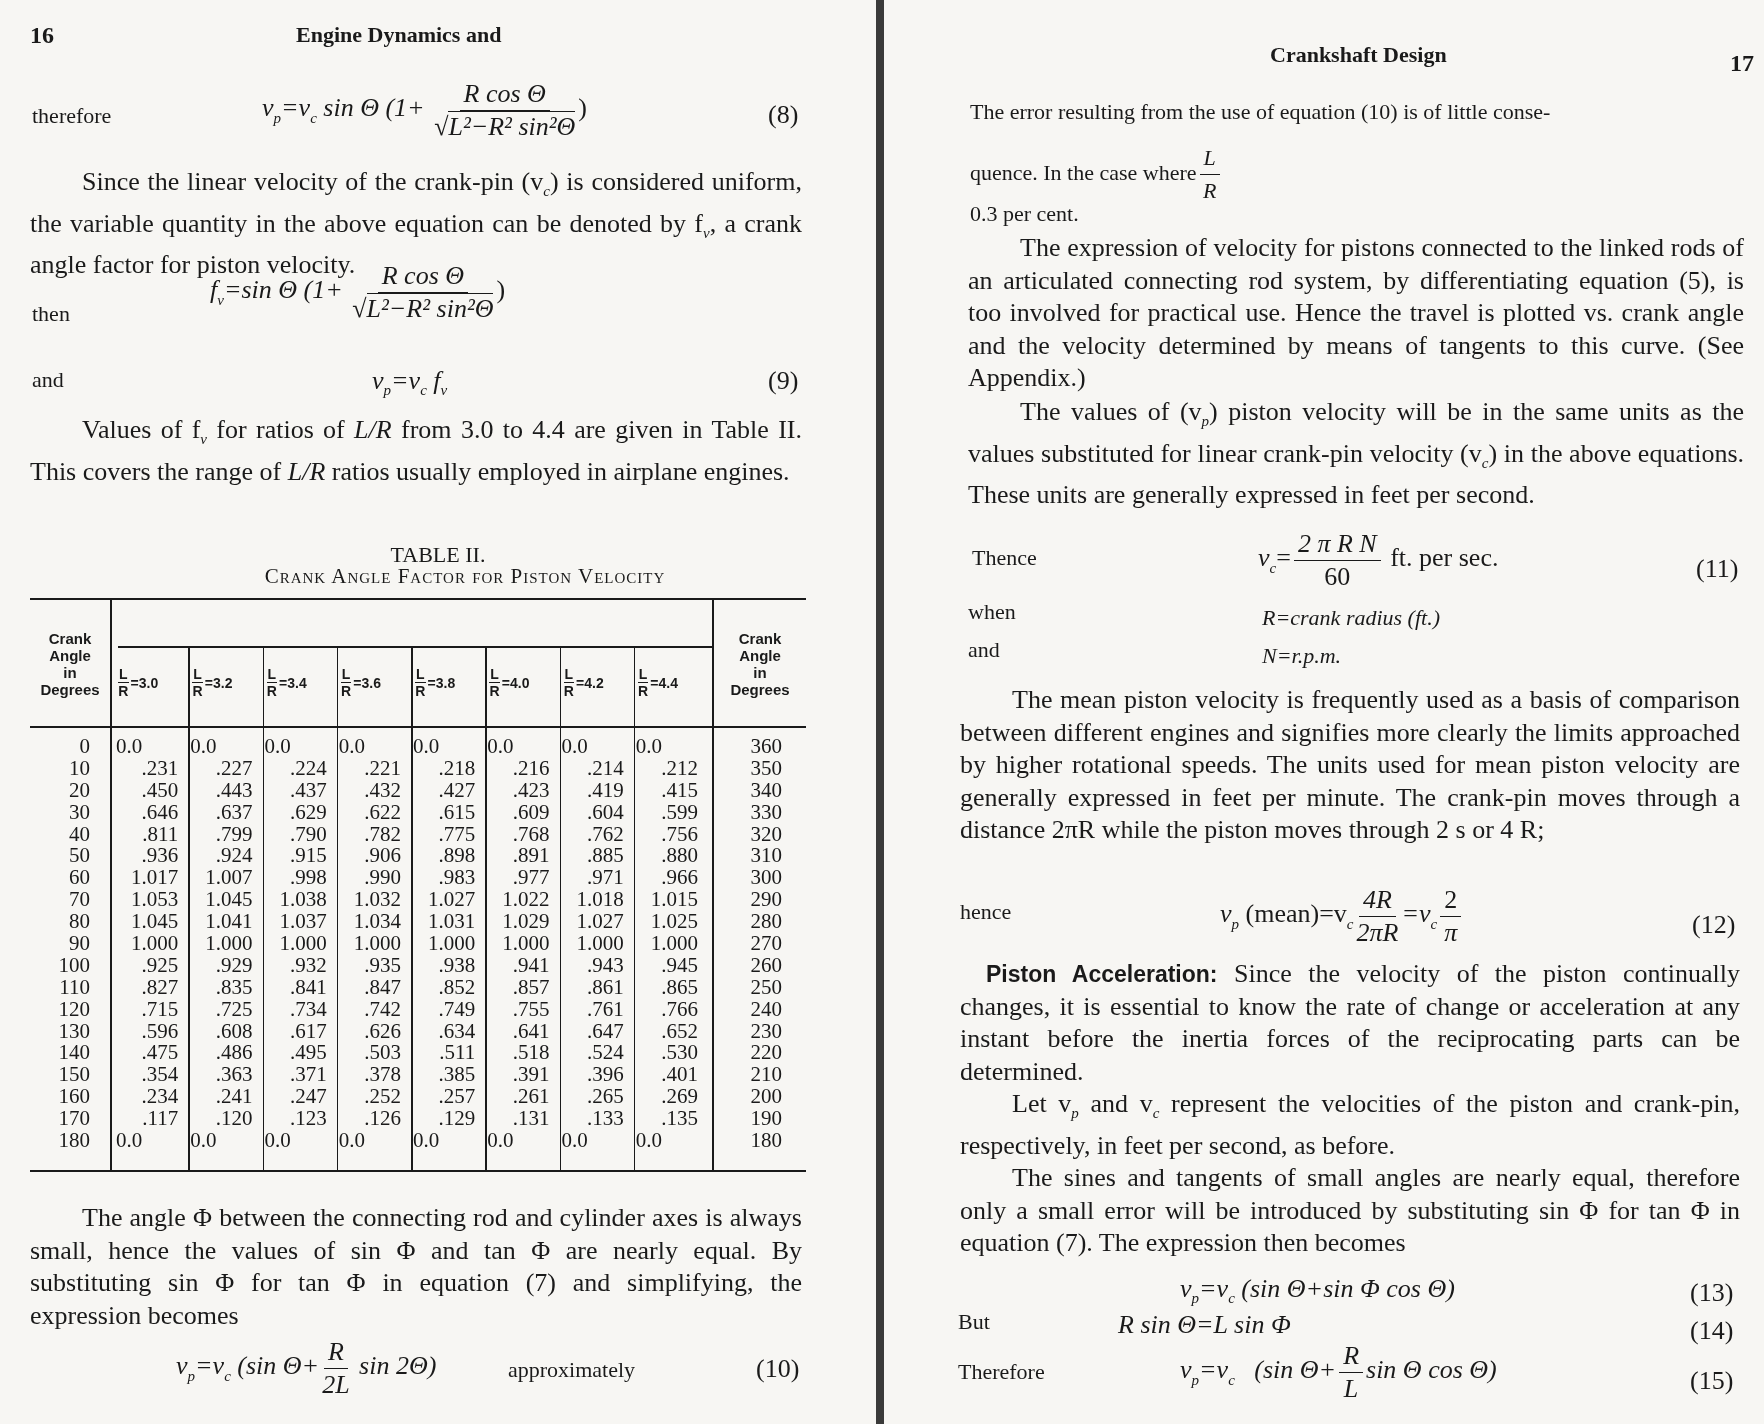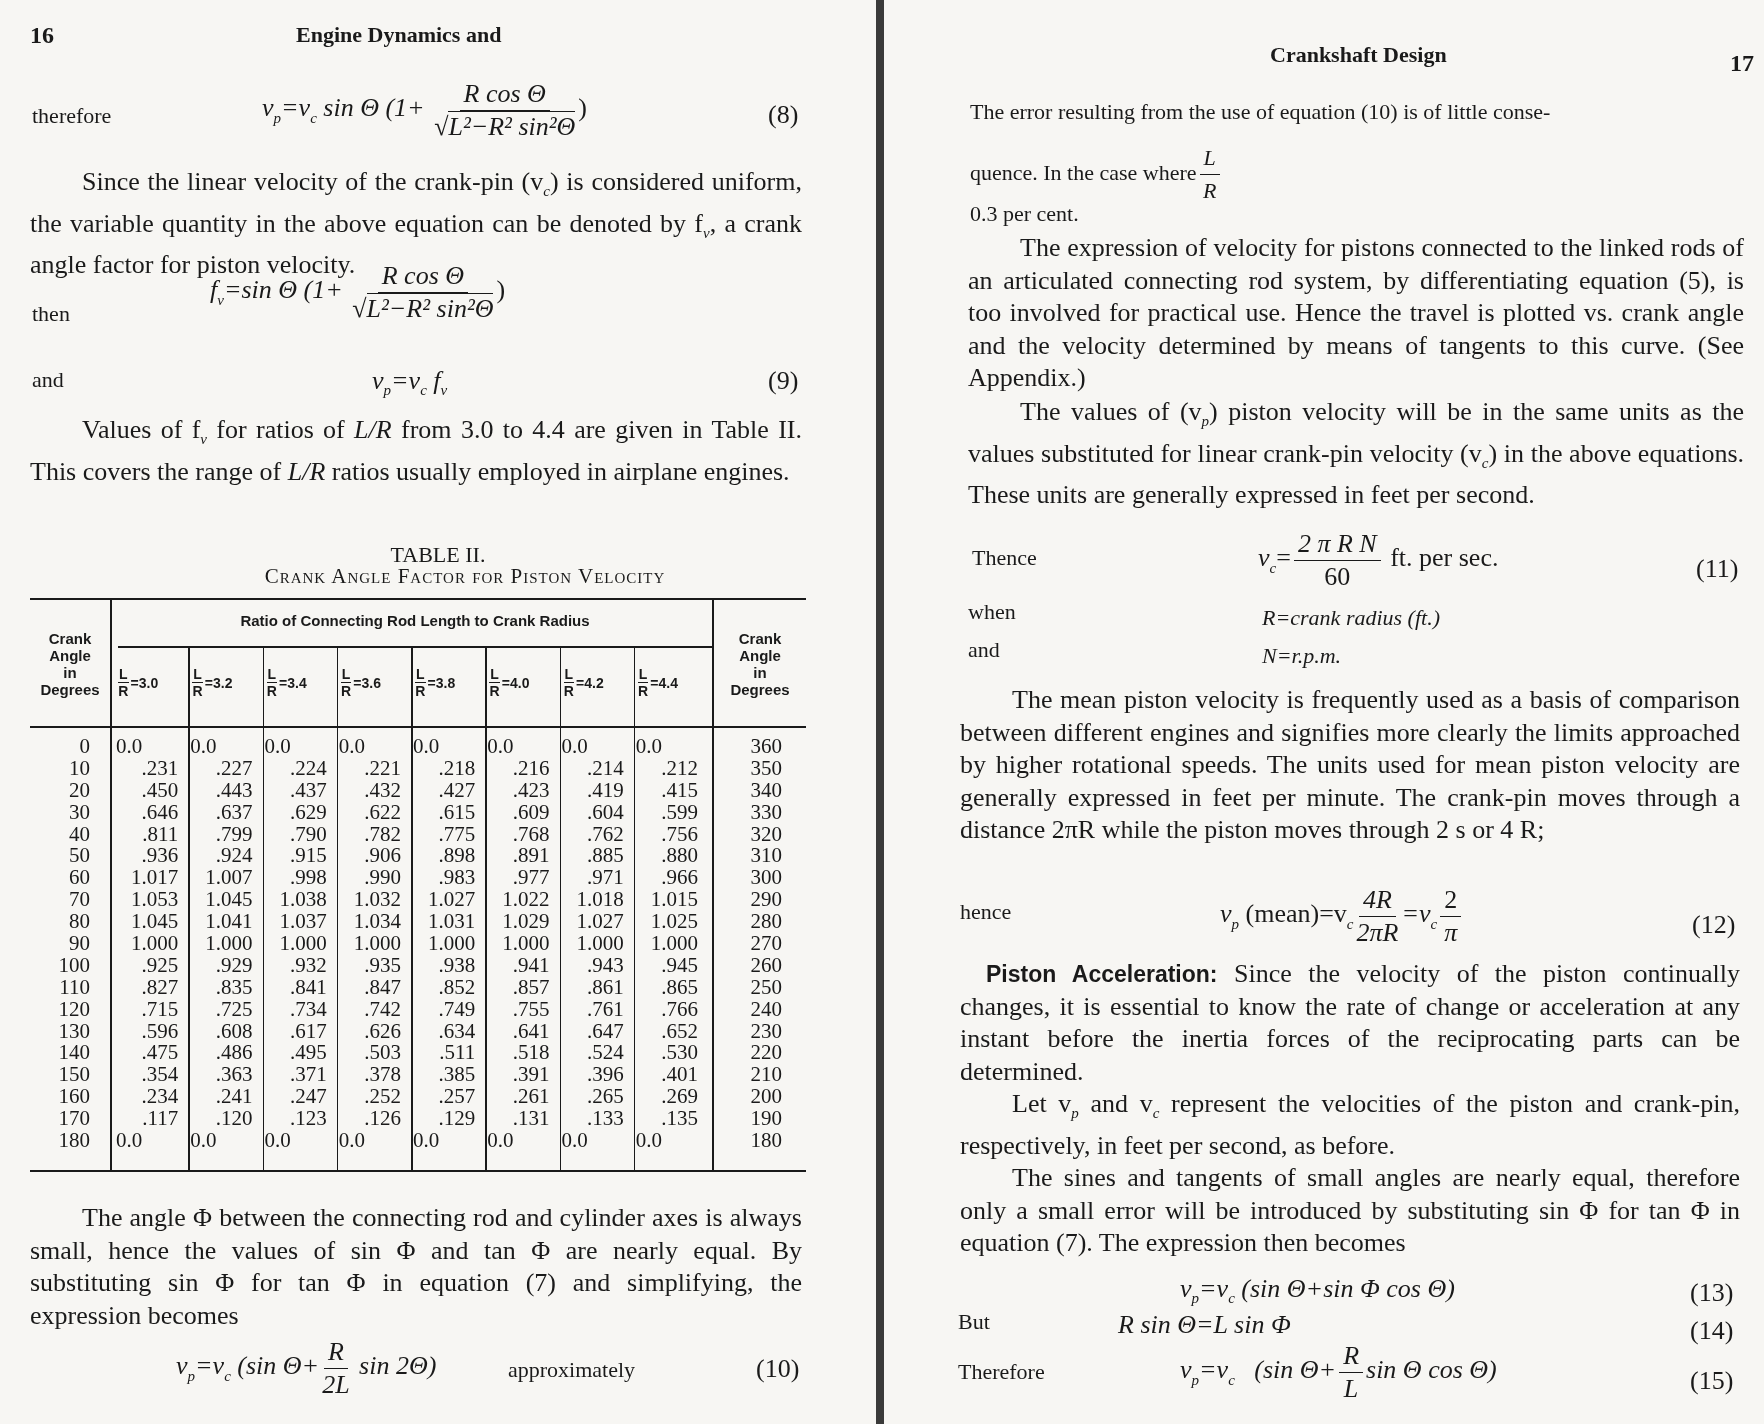--- a/index.html
+++ b/index.html
@@ -87,21 +87,20 @@
     <div class="hr" style="left:0;top:128px;width:776px;height:1.5px;"></div>
     <div class="hr" style="left:0;top:572px;width:776px;height:2px;"></div>
     <div class="hr" style="left:88px;top:48px;width:594px;height:1.5px;"></div>
 
     <div class="hcell" style="left:0;top:32px;width:80px;">
       <div>Crank</div>
         <div>Angle</div>
         <div>in</div>
         <div>Degrees</div>
     </div>
-    <div class="hcell" style="left:88px;top:14px;width:594px;">Ratio of Connecting Rod Length to Crank Radius</div>
     <div class="hcell" style="left:684px;top:32px;width:92px;">
       <div>Crank</div>
         <div>Angle</div>
         <div>in</div>
         <div>Degrees</div>
     </div>
 
     <div id="ratio-headers">
         <div class="ratio" style="left: 88px; top: 68px;">
           <span class="lr">

